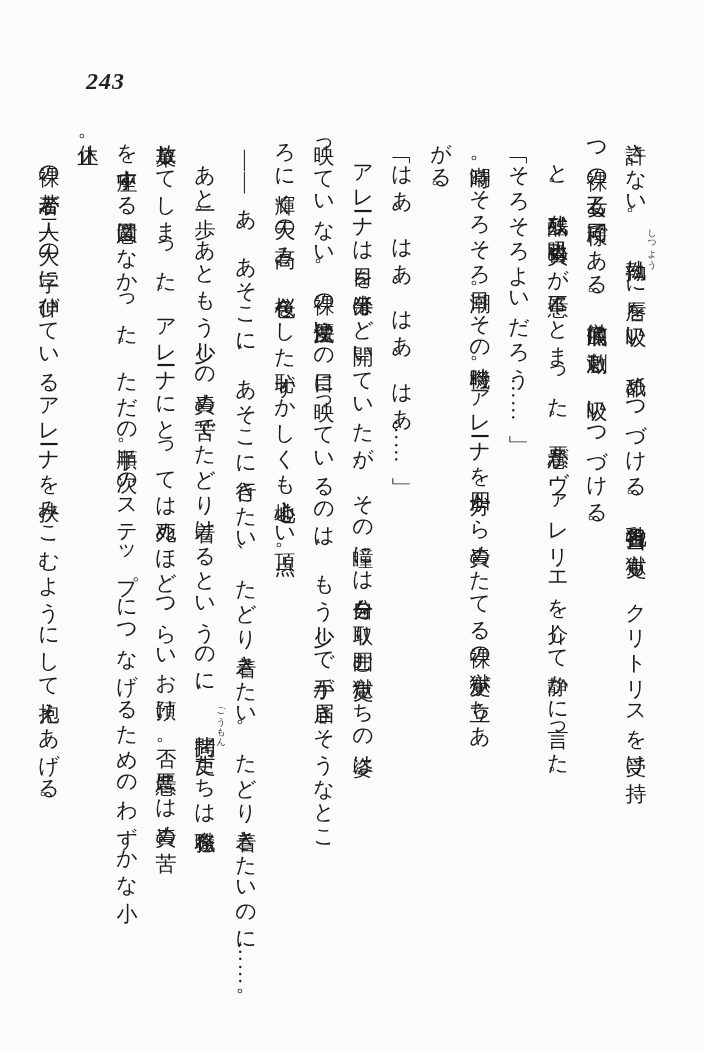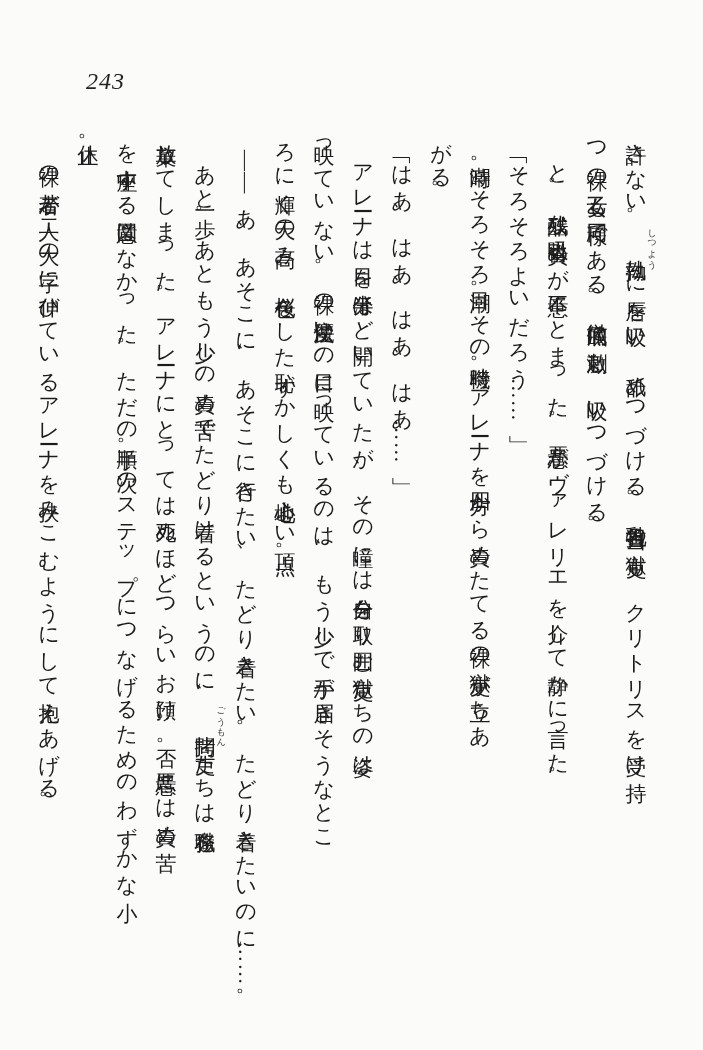--- a/index.html
+++ b/index.html
@@ -16,20 +16,21 @@
     color: #1c1c1c;
   }
   .page-number {
     position: absolute;
     left: 86px;
     top: 68px;
     font-size: 24px;
     font-style: italic;
     letter-spacing: 1px;
     color: #222;
+    font-weight: bold;
   }
   .text-area {
     position: absolute;
     top: 128px;
     right: 46px;
     height: 856px;
     writing-mode: vertical-rl;
     text-orientation: mixed;
     font-size: 21px;
     letter-spacing: 1.2px;

